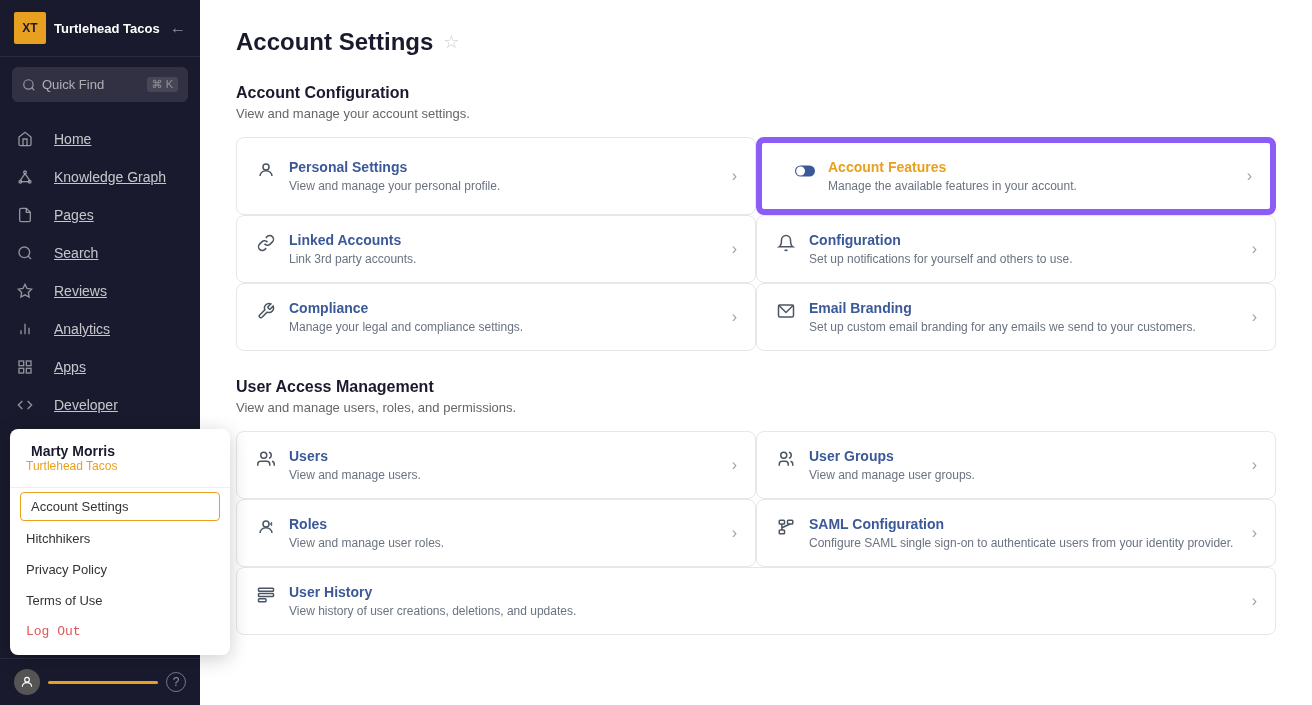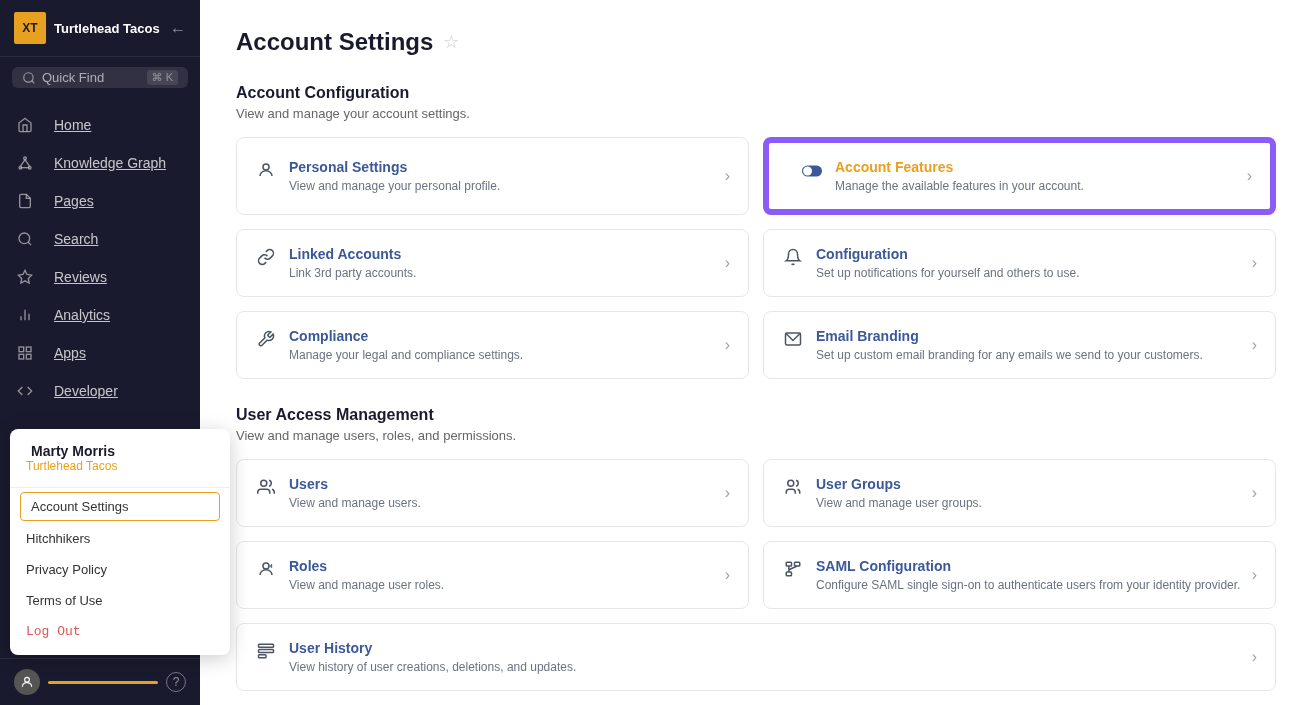--- a/index.html
+++ b/index.html
@@ -49,21 +49,21 @@
       color: rgba(255,255,255,0.5);
       cursor: pointer;
       font-size: 16px;
     }
     .sidebar-search {
       margin: 10px 12px;
       background: rgba(255,255,255,0.1);
       border-radius: 6px;
       display: flex;
       align-items: center;
-      padding: 3px 10px;
+      padding: 10px 10px;
       gap: 6px;
       cursor: pointer;
     }
     .sidebar-search-text {
       font-size: 13px;
       color: rgba(255,255,255,0.6);
       flex: 1;
     }
     .sidebar-search-kbd {
       font-size: 11px;
@@ -220,21 +220,20 @@
     .section-desc {
       font-size: 13px;
       color: #666;
       margin-bottom: 16px;
     }
 
     
     .cards-grid {
       display: grid;
       grid-template-columns: 1fr 1fr;
-      gap: 14px;
       margin-bottom: 27px;
     }
     .card {
       border: 1px solid #e5e7eb;
       border-radius: 8px;
       padding: 16px 18px;
       display: flex;
       align-items: center;
       justify-content: space-between;
       cursor: pointer;

